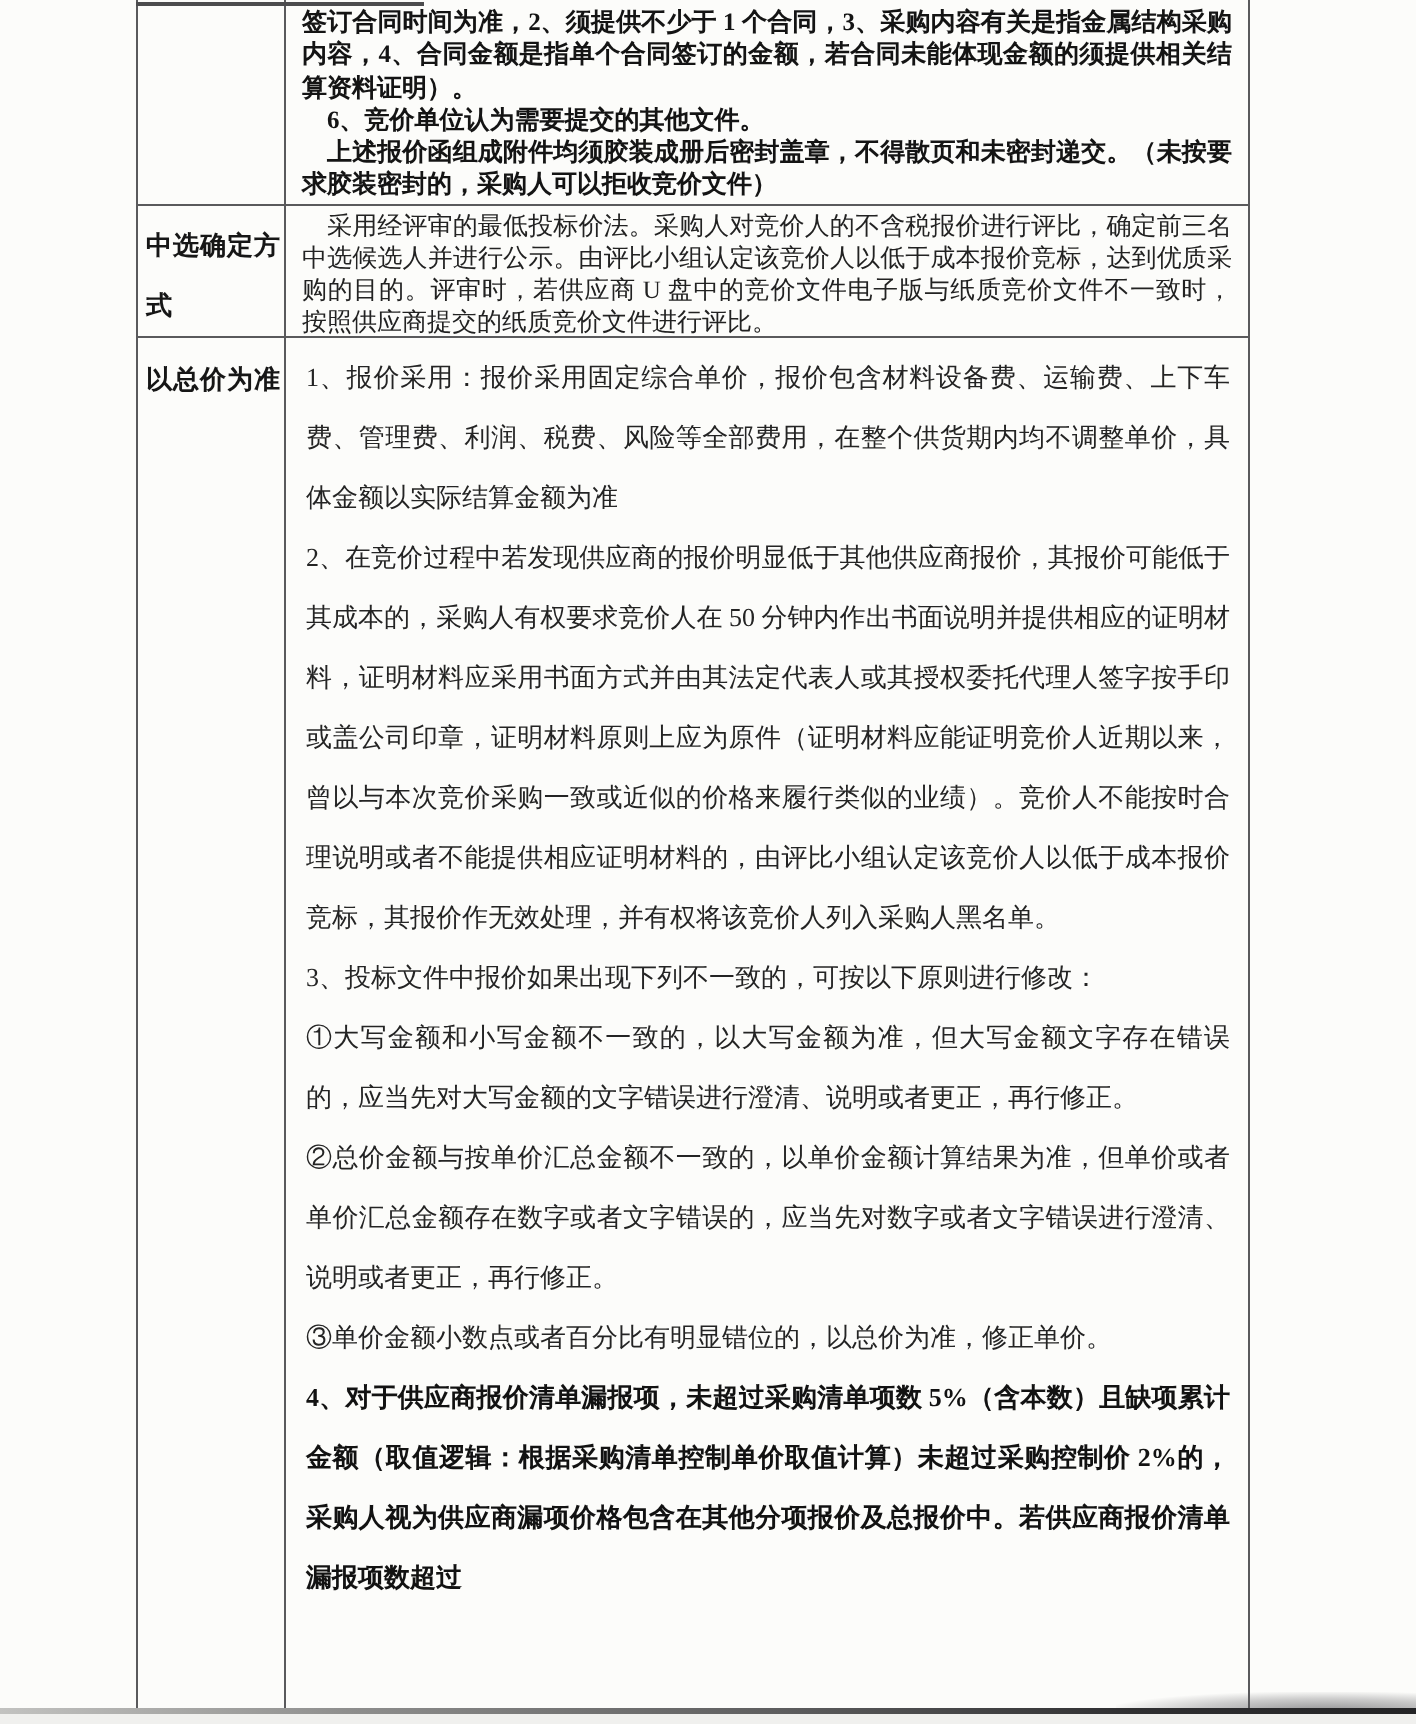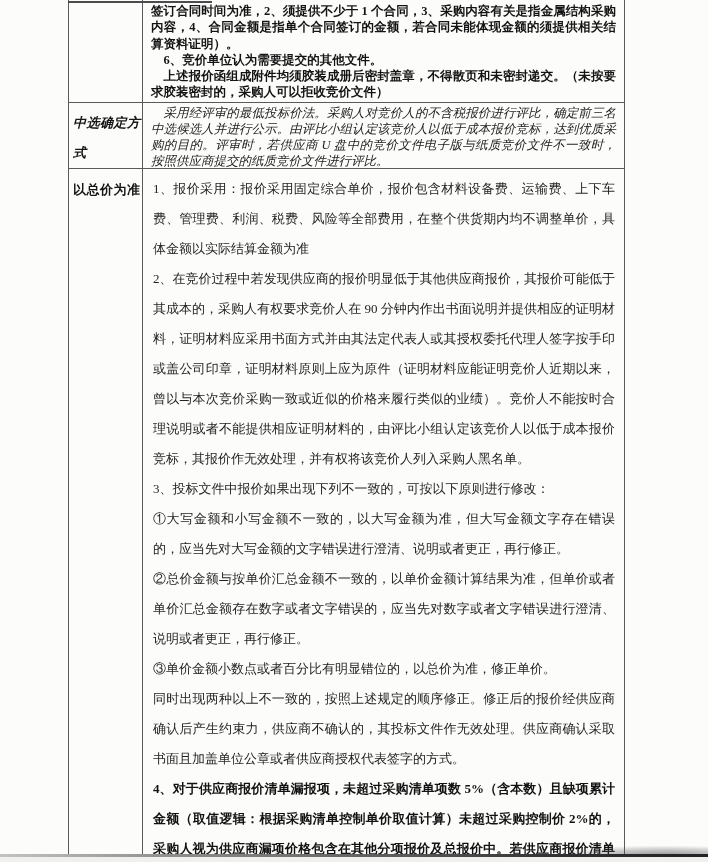--- a/index.html
+++ b/index.html
@@ -22,21 +22,21 @@
     width: 557px; height: 856px;
     border-left: 1px solid #5a5a5c;
     border-right: 1px solid #5a5a5c;
     display: flex;
     flex-direction: column;
     box-sizing: border-box;
     background: transparent;
   }
   .t-row { display: flex; box-sizing: border-box; overflow: hidden; }
   .t-row.r1 { height: 103px; border-bottom: 1px solid #5a5a5c; }
-  .t-row.r2 { height: 66px;  border-bottom: 1px solid #5a5a5c; font-style: italic; }
+  .t-row.r2 { height: 66px;  border-bottom: 1px solid #5a5a5c; }
   .t-row.r3 { flex: 1; }
   .h-cell {
     width: 74px; min-width: 74px;
     box-sizing: border-box;
     border-right: 1px solid #5a5a5c;
     font-weight: 700;
     font-size: 13px;
     line-height: 30px;
     color: #161616;
     padding: 5px 0 0 4px;
@@ -102,26 +102,25 @@
       <div class="h-cell">中选确定方式</div>
       <div class="c-cell">
         <p class="indent1">采用经评审的最低投标价法。采购人对竞价人的不含税报价进行评比，确定前三名中选候选人并进行公示。由评比小组认定该竞价人以低于成本报价竞标，达到优质采购的目的。评审时，若供应商 U 盘中的竞价文件电子版与纸质竞价文件不一致时，按照供应商提交的纸质竞价文件进行评比。</p>
       </div>
     </div>
 
     <div class="t-row r3">
       <div class="h-cell">以总价为准</div>
       <div class="c-cell">
         <p>1、报价采用：报价采用固定综合单价，报价包含材料设备费、运输费、上下车费、管理费、利润、税费、风险等全部费用，在整个供货期内均不调整单价，具体金额以实际结算金额为准</p>
-        <p>2、在竞价过程中若发现供应商的报价明显低于其他供应商报价，其报价可能低于其成本的，采购人有权要求竞价人在 90 分钟内作出书面说明并提供相应的证明材料，证明材料应采用书面方式并由其法定代表人或其授权委托代理人签字按手印或盖公司印章，证明材料原则上应为原件（证明材料应能证明竞价人近期以来，曾以与本次竞价采购一致或近似的价格来履行类似的业绩）。竞价人不能按时合理说明或者不能提供相应证明材料的，由评比小组认定该竞价人以低于成本报价竞标，其报价作无效处理，并有权将该竞价人列入采购人黑名单。</p>
+        <p>2、在竞价过程中若发现供应商的报价明显低于其他供应商报价，其报价可能低于其成本的，采购人有权要求竞价人在 50 分钟内作出书面说明并提供相应的证明材料，证明材料应采用书面方式并由其法定代表人或其授权委托代理人签字按手印或盖公司印章，证明材料原则上应为原件（证明材料应能证明竞价人近期以来，曾以与本次竞价采购一致或近似的价格来履行类似的业绩）。竞价人不能按时合理说明或者不能提供相应证明材料的，由评比小组认定该竞价人以低于成本报价竞标，其报价作无效处理，并有权将该竞价人列入采购人黑名单。</p>
         <p>3、投标文件中报价如果出现下列不一致的，可按以下原则进行修改：</p>
         <p>①大写金额和小写金额不一致的，以大写金额为准，但大写金额文字存在错误的，应当先对大写金额的文字错误进行澄清、说明或者更正，再行修正。</p>
         <p>②总价金额与按单价汇总金额不一致的，以单价金额计算结果为准，但单价或者单价汇总金额存在数字或者文字错误的，应当先对数字或者文字错误进行澄清、说明或者更正，再行修正。</p>
         <p>③单价金额小数点或者百分比有明显错位的，以总价为准，修正单价。</p>
-        <p>同时出现两种以上不一致的，按照上述规定的顺序修正。修正后的报价经供应商确认后产生约束力，供应商不确认的，其投标文件作无效处理。供应商确认采取书面且加盖单位公章或者供应商授权代表签字的方式。</p>
         <p class="bold">4、对于供应商报价清单漏报项，未超过采购清单项数 5%（含本数）且缺项累计金额（取值逻辑：根据采购清单控制单价取值计算）未超过采购控制价 2%的，采购人视为供应商漏项价格包含在其他分项报价及总报价中。若供应商报价清单漏报项数超过</p>
       </div>
     </div>
 
   </div>
 
   <div class="top-partial-line"></div>
   <div class="bottom-smudge"></div>
   <div class="bottom-line"></div>
   <div class="bottom-strip"></div>

